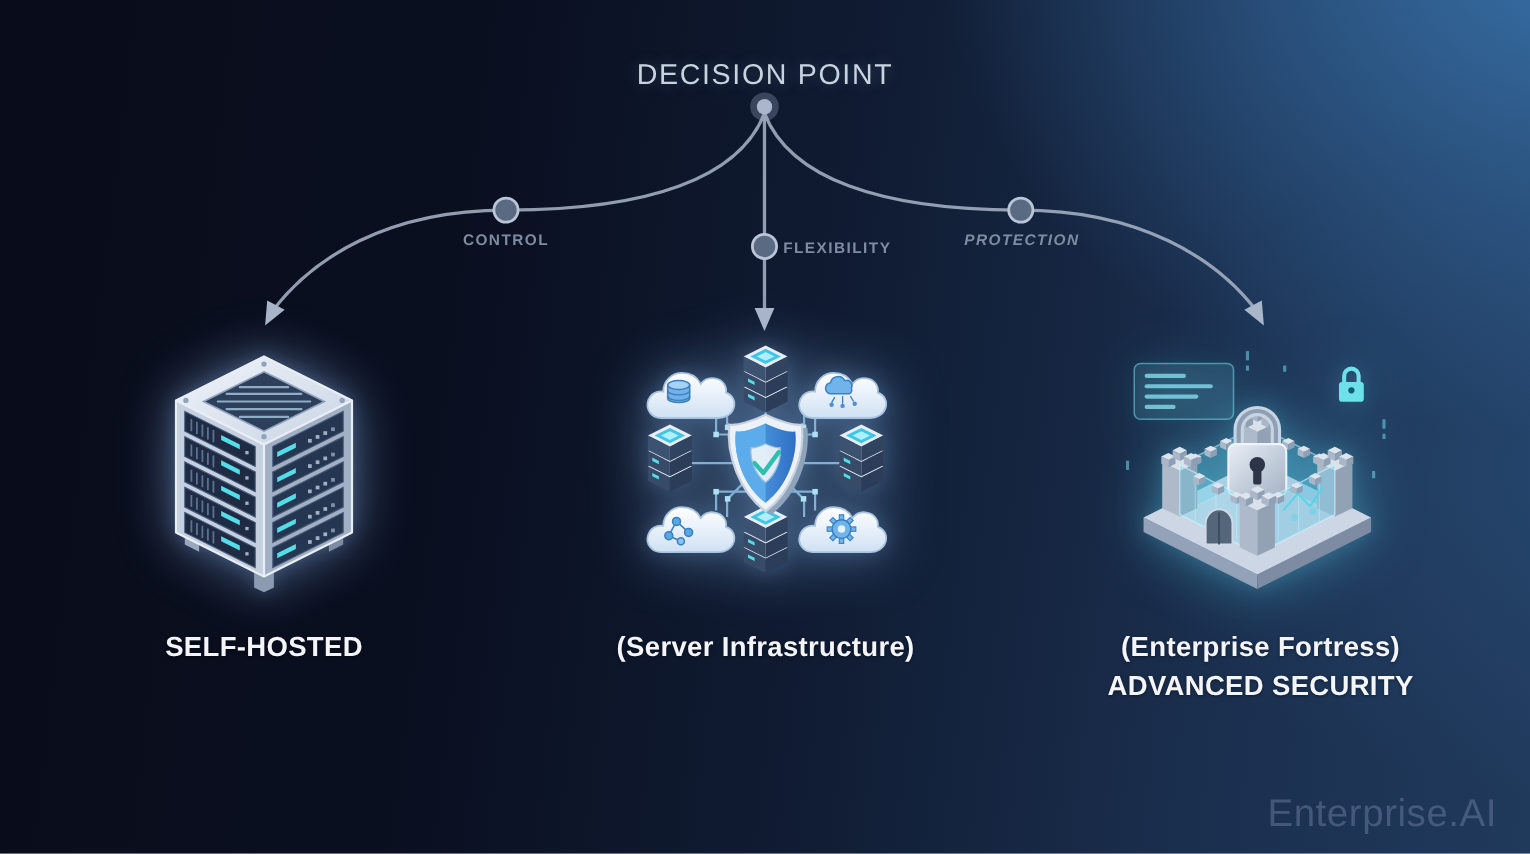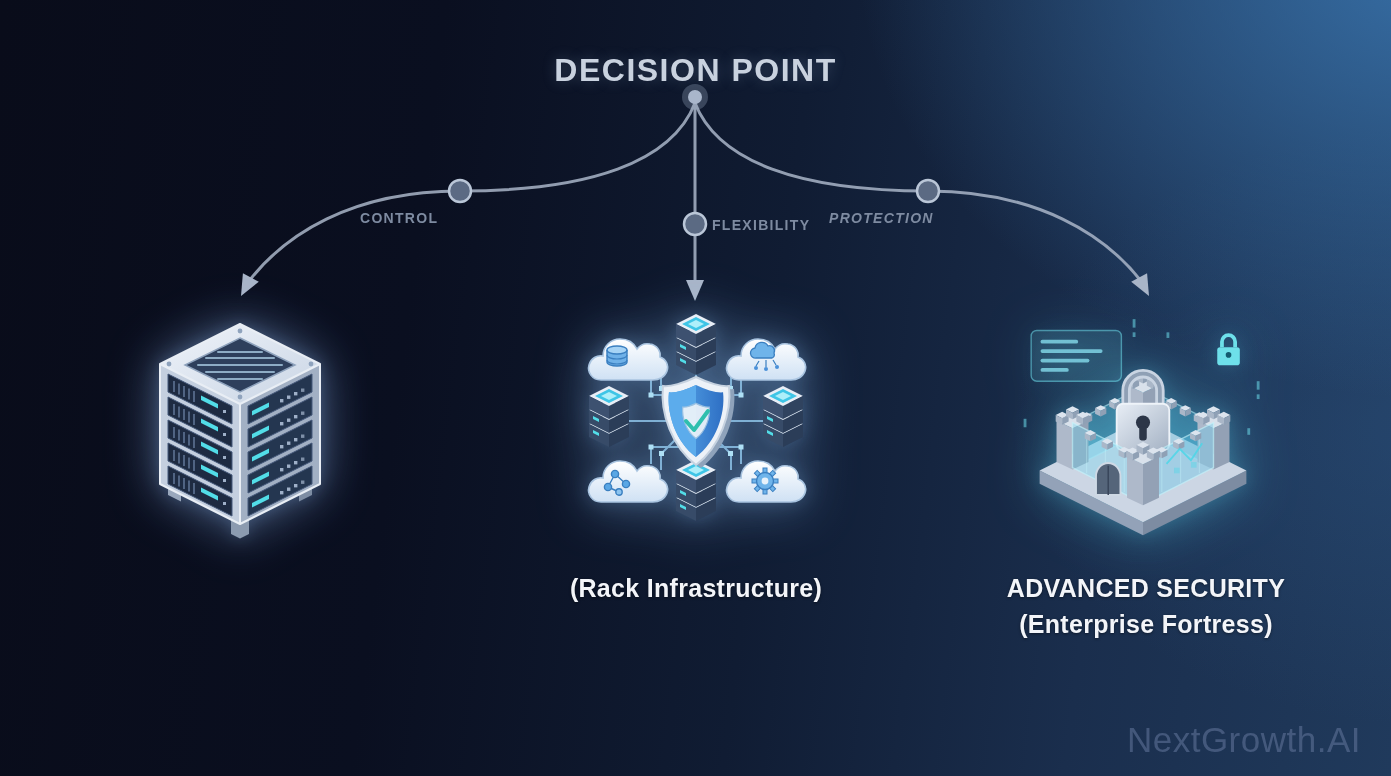--- a/index.html
+++ b/index.html
@@ -10,32 +10,32 @@
     background:
       radial-gradient(ellipse 950px 720px at 104% -6%, rgba(58,118,176,0.90), rgba(58,118,176,0) 62%),
       radial-gradient(ellipse 700px 500px at 103% 55%, rgba(44,84,130,0.45), rgba(44,84,130,0) 60%),
       linear-gradient(97deg, #090c1a 0%, #0a0f20 30%, #101c33 55%, #1a2e4d 78%, #203a5c 100%);
   }
   .abs { position:absolute; }
 
   
   .title {
     left:0; right:0; top:52px; text-align:center;
-    font-size:32px; font-weight:700; letter-spacing:1.5px;
+    font-size:26px; font-weight:400; letter-spacing:1.5px;
     color:#c9d2df; text-shadow:0 0 14px rgba(160,190,230,.25);
   }
 
   
   .connectors { left:0; top:0; width:1391px; height:776px; pointer-events:none; }
 
   .branch-label {
     font-size:14px; font-weight:600; letter-spacing:1.3px;
     color:#7e8ba1; text-transform:uppercase;
   }
-  .branch-label.center-align { }
+  .branch-label.center-align { text-align:center; }
 
   
   .option-label {
     text-align:center; color:#f3f5f9; font-weight:700;
     font-size:25px; line-height:36px; letter-spacing:.3px;
     text-shadow:0 1px 3px rgba(0,0,0,.45);
   }
 
   .illus-rack     { filter:drop-shadow(0 0 26px rgba(150,195,255,.40)) drop-shadow(0 0 8px rgba(150,195,255,.25)); }
   .illus-cloud    { filter:drop-shadow(0 0 28px rgba(140,195,250,.42)) drop-shadow(0 0 9px rgba(140,195,250,.25)); }
@@ -380,22 +380,23 @@
   <g stroke="#49d7e8" stroke-width="2" fill="none" opacity="0.8">
     <path d="M160,168 L174,152 L186,164 L198,146"></path>
     <rect x="168" y="172" width="6" height="6" fill="rgba(73,215,232,0.5)" stroke="none"></rect>
     <rect x="186" y="166" width="6" height="6" fill="rgba(73,215,232,0.5)" stroke="none"></rect>
   </g>
 
   <use href="#tower" transform="translate(135,212)"></use>
 </svg>
 
 <div class="abs option-label" style="left:60px;  top:570px; width:360px;">
+  <div>SELF-HOSTED</div>
 </div>
 <div class="abs option-label" style="left:516px; top:570px; width:360px;">
-  <div>(Rack Infrastructure)</div>
+  <div>(Server Infrastructure)</div>
 </div>
 <div class="abs option-label" style="left:966px; top:570px; width:360px;">
+  <div>(Enterprise Fortress)</div>
   <div>ADVANCED SECURITY</div>
-  <div>(Enterprise Fortress)</div>
 </div>
 
-<div class="abs watermark">NextGrowth.AI</div>
+<div class="abs watermark">Enterprise.AI</div>
 
 </body></html>

